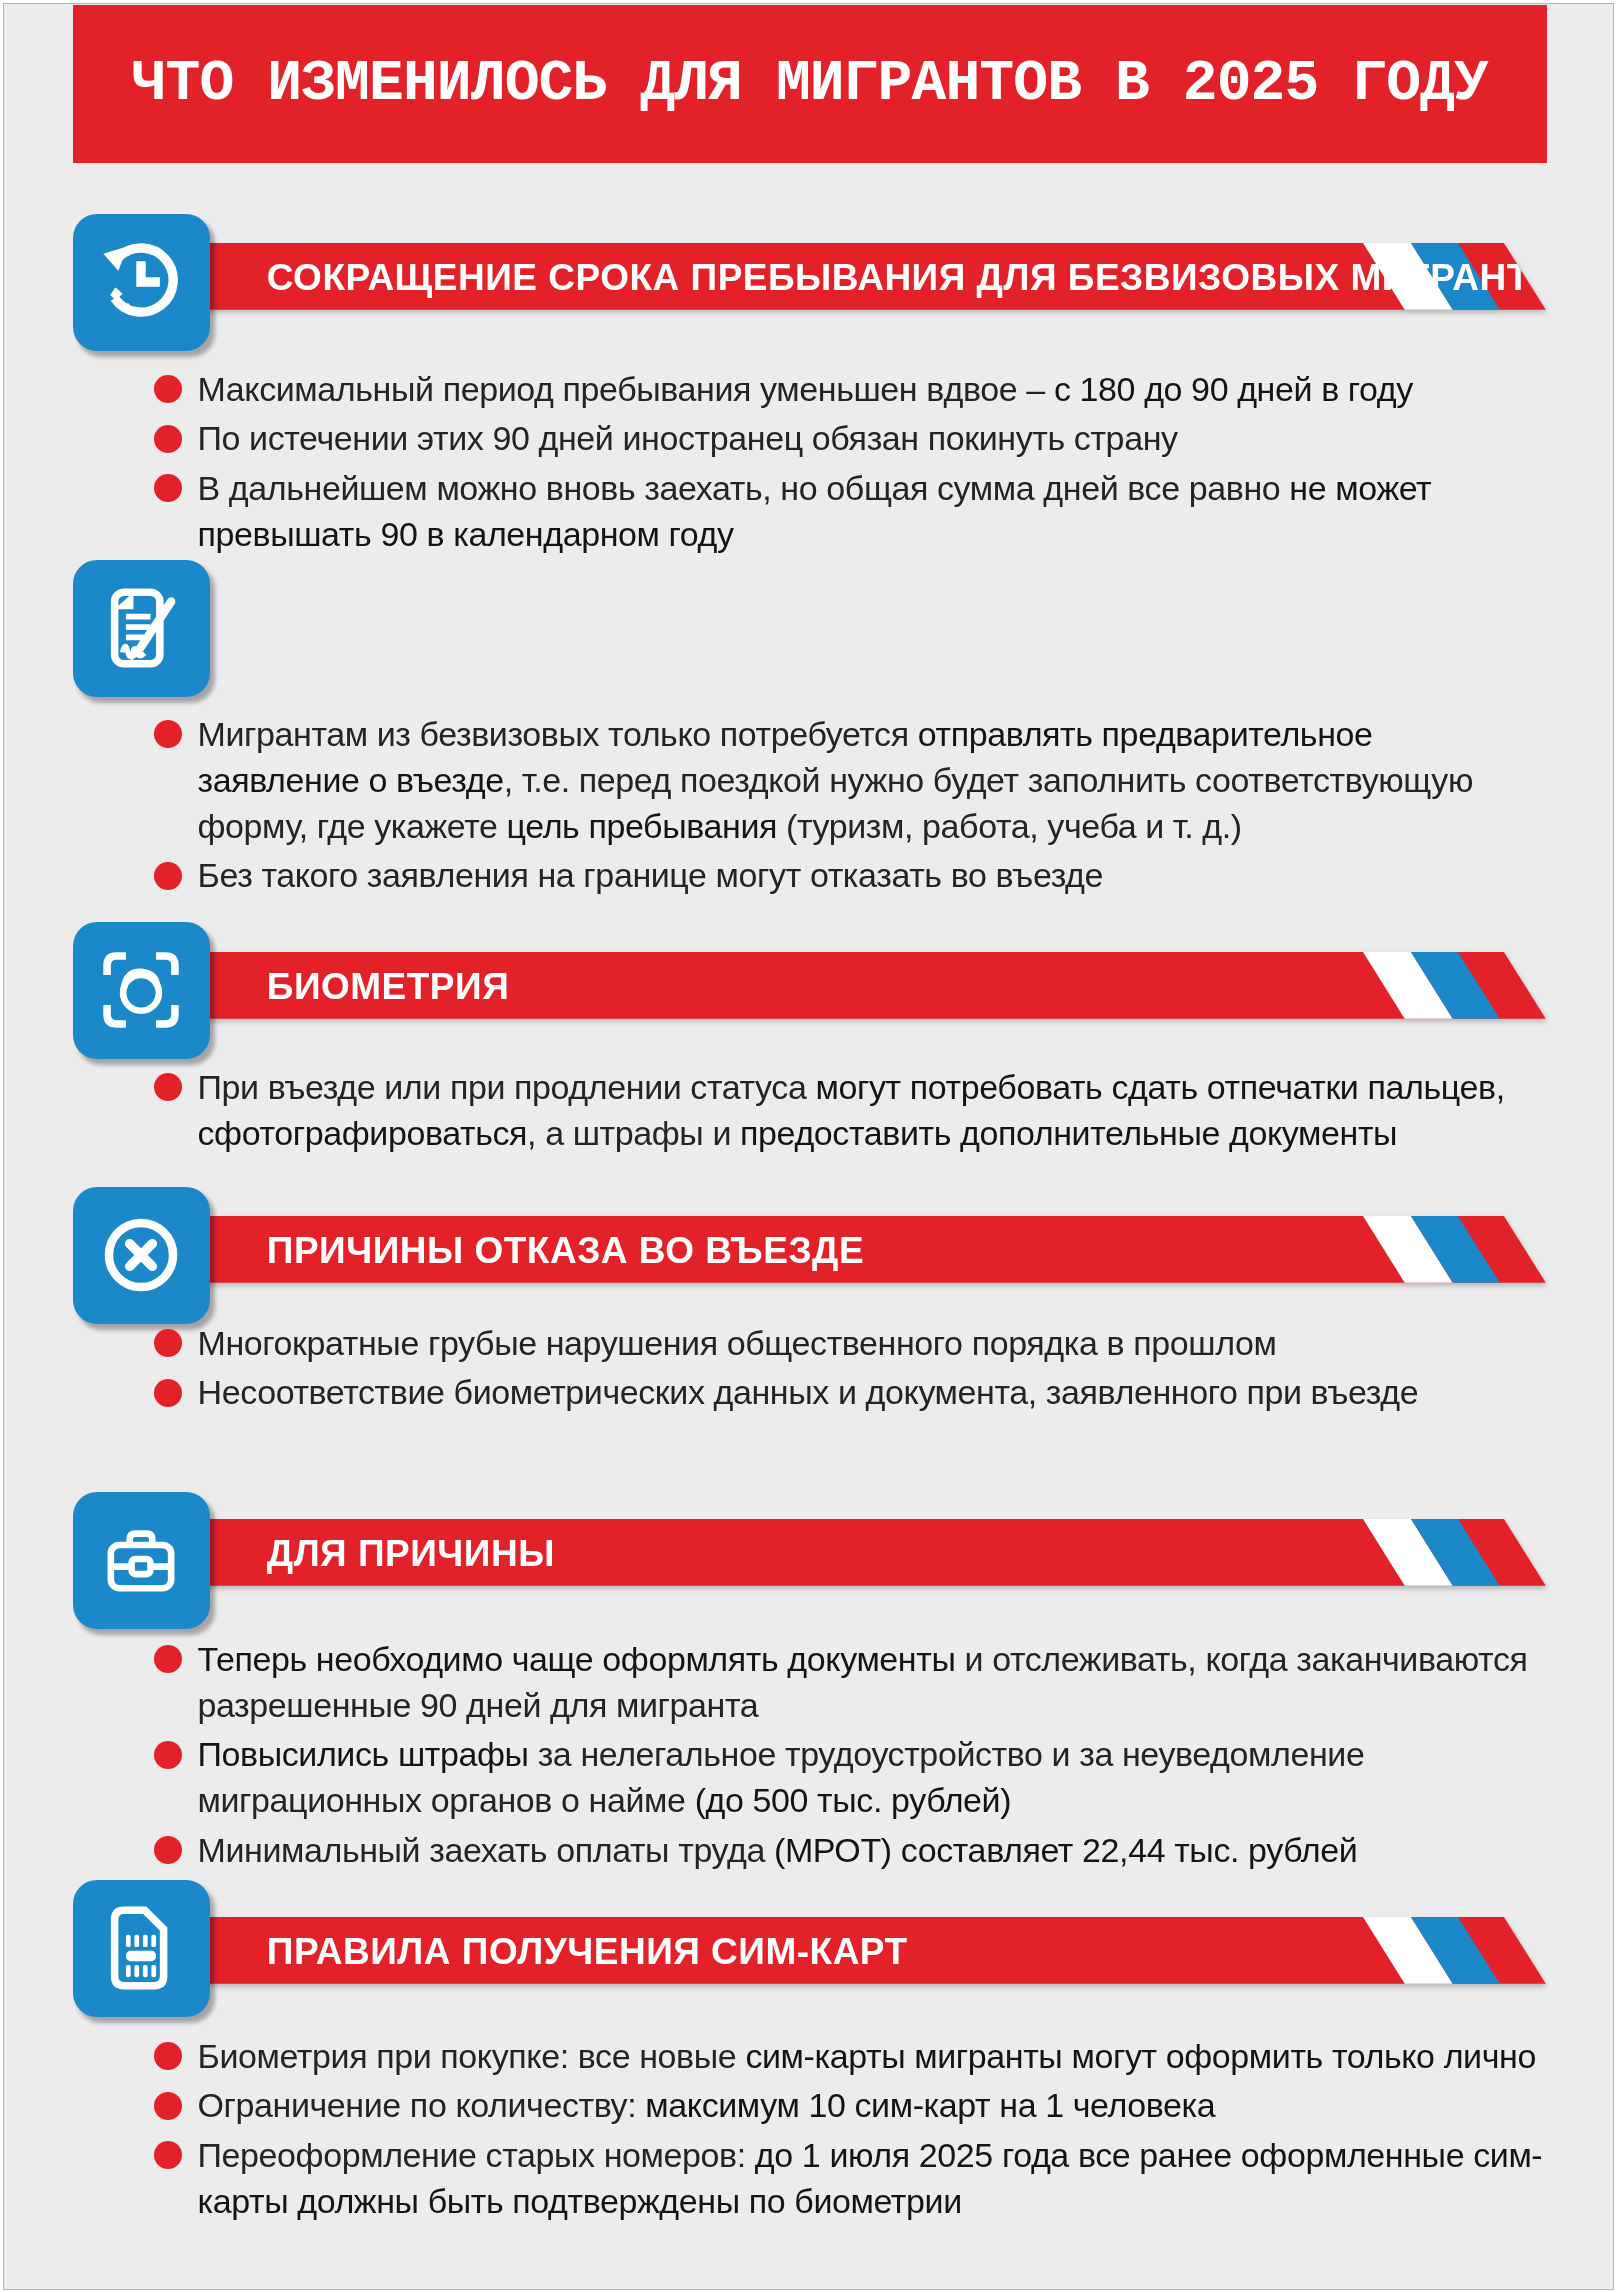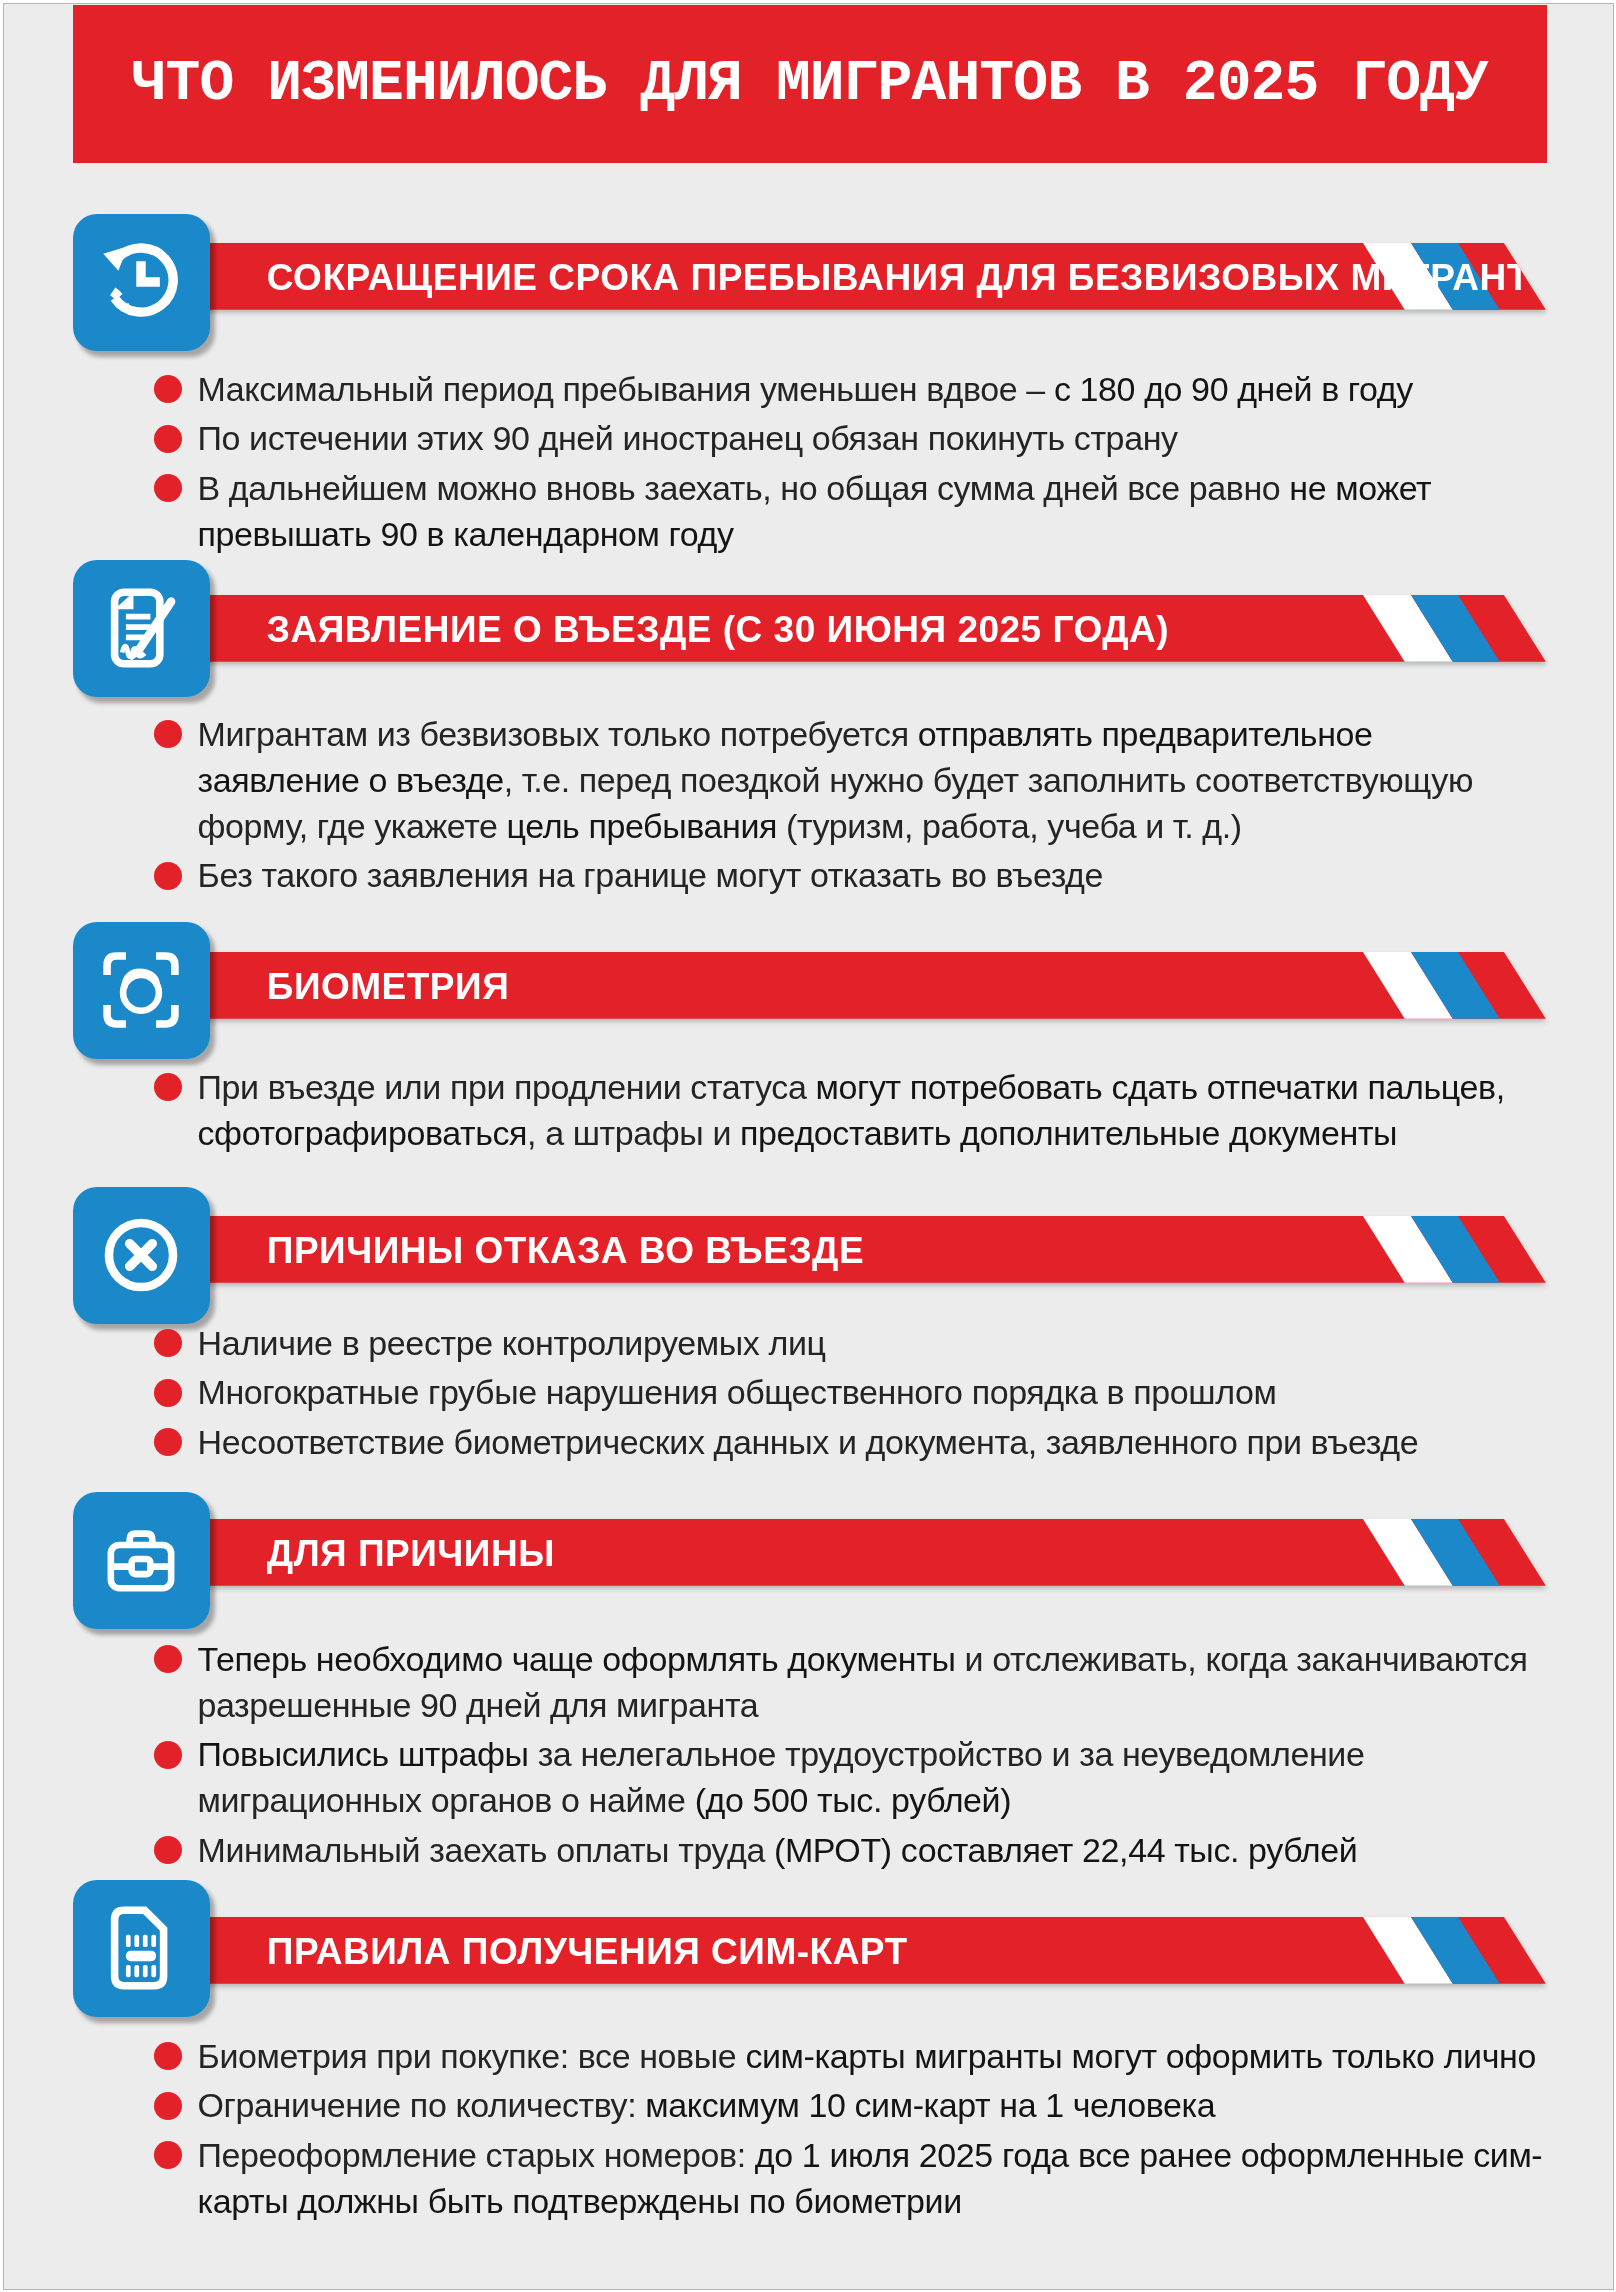--- a/index.html
+++ b/index.html
@@ -90,27 +90,20 @@
   <div class="icon-tile" style="top:556px">
     <svg viewBox="0 0 104 104">
       <rect class="icon-stroke" stroke-width="8" x="24" y="14" width="48" height="76" rx="10"></rect>
       <path d="M24 32 L44 14 L44 32 Z" fill="#fff"></path>
       <path class="icon-stroke" stroke-width="6" d="M36 40 H62 M36 51 H62 M36 62 H62"></path>
       <path class="icon-stroke" stroke-width="5" d="M32 78 c2 -9 5 -9 6 0 c1 6 4 6 5 0 c1 -6 4 -6 5 0 c1 5 4 5 8 1"></path>
       <path class="icon-stroke" stroke-width="9" stroke-linecap="round" d="M48 78 L84 24"></path>
       <polygon fill="#fff" points="40,88 48,82 44,76"></polygon>
     </svg>
   </div>
-  <div class="band-wrap" style="top:591px">
-    <div class="band">
-      <div class="stripe white"></div>
-      <div class="stripe blue"></div>
-      <h2>ЗАЯВЛЕНИЕ О ВЪЕЗДЕ (С 30 ИЮНЯ 2025 ГОДА)</h2>
-    </div>
-  </div>
   <div class="bullets" style="top:707px">
     <div class="bullet">
         <span class="dot"></span>
         <p class="btext"><span>Мигрантам из безвизовых только потребуется </span><b>отправлять предварительное заявление о въезде</b><span>, т.е. перед поездкой нужно будет заполнить соответствующую форму, где укажете </span><b>цель пребывания</b><span> (туризм, работа, учеба и т. д.)</span></p>
       </div>
     <div class="bullet">
         <span class="dot"></span>
         <p class="btext"><span>Без такого заявления на границе могут отказать во въезде</span></p>
       </div>
   </div>
@@ -146,24 +139,20 @@
     </svg>
   </div>
   <div class="band-wrap" style="top:1212px">
     <div class="band">
       <div class="stripe white"></div>
       <div class="stripe blue"></div>
       <h2>ПРИЧИНЫ ОТКАЗА ВО ВЪЕЗДЕ</h2>
     </div>
   </div>
   <div class="bullets" style="top:1316px">
-    <div class="bullet">
-        <span class="dot"></span>
-        <p class="btext"><span>Наличие в реестре контролируемых лиц</span></p>
-      </div>
     <div class="bullet">
         <span class="dot"></span>
         <p class="btext"><span>Многократные грубые нарушения общественного порядка в прошлом</span></p>
       </div>
     <div class="bullet">
         <span class="dot"></span>
         <p class="btext"><span>Несоответствие биометрических данных и документа, заявленного при въезде</span></p>
       </div>
   </div>
 

